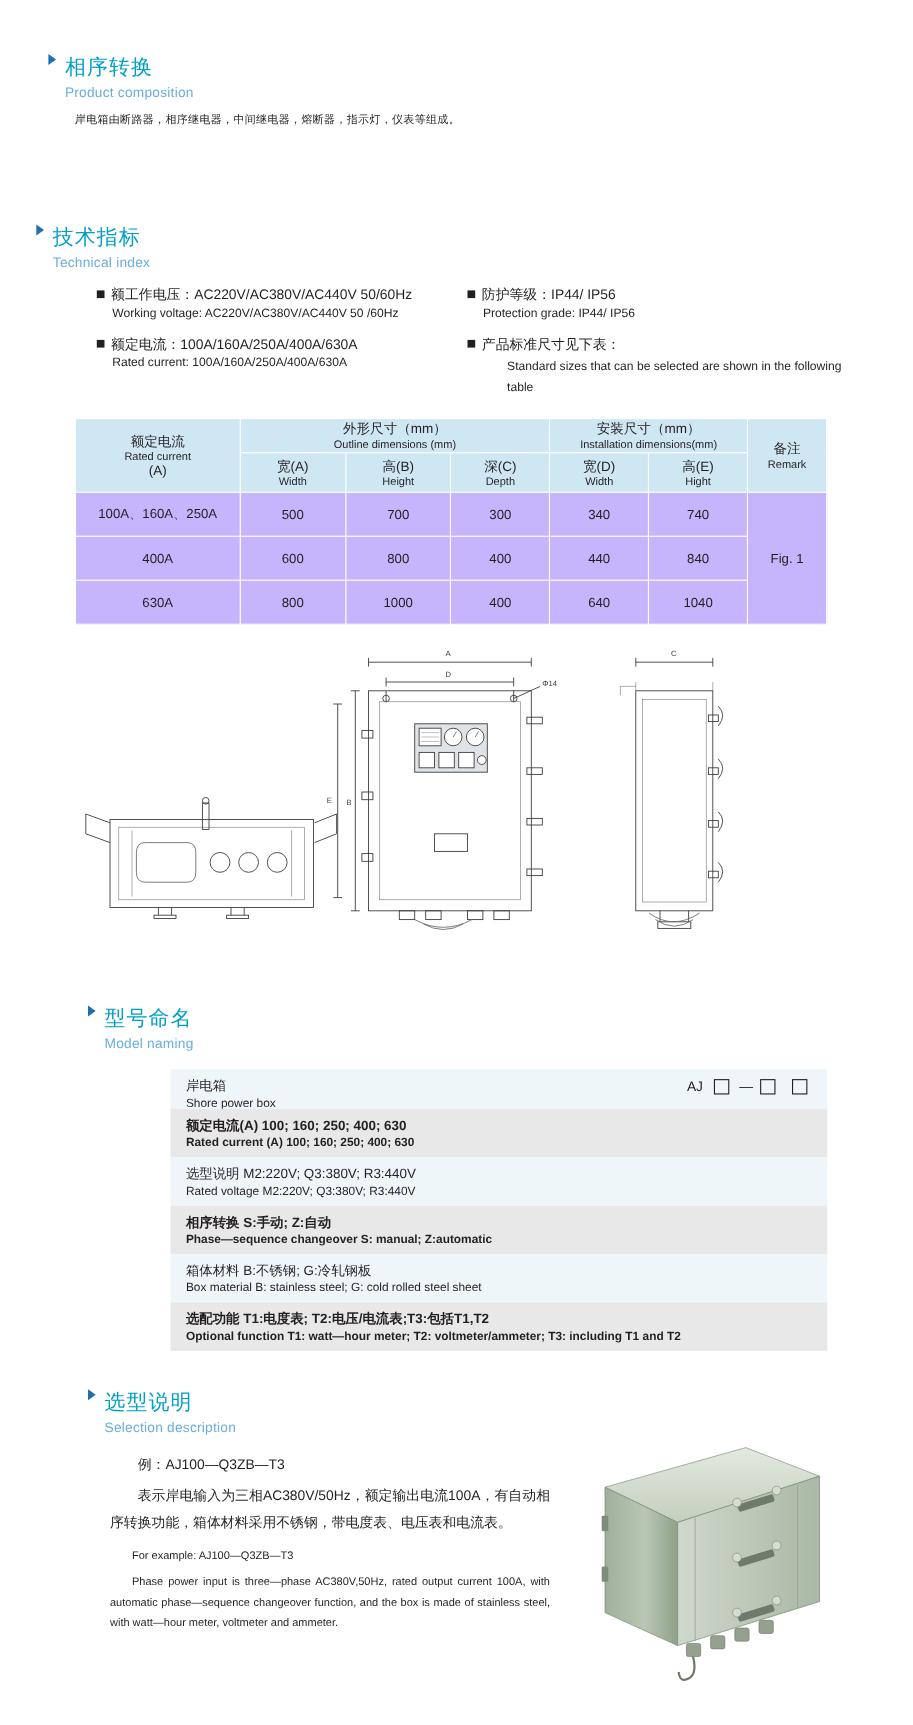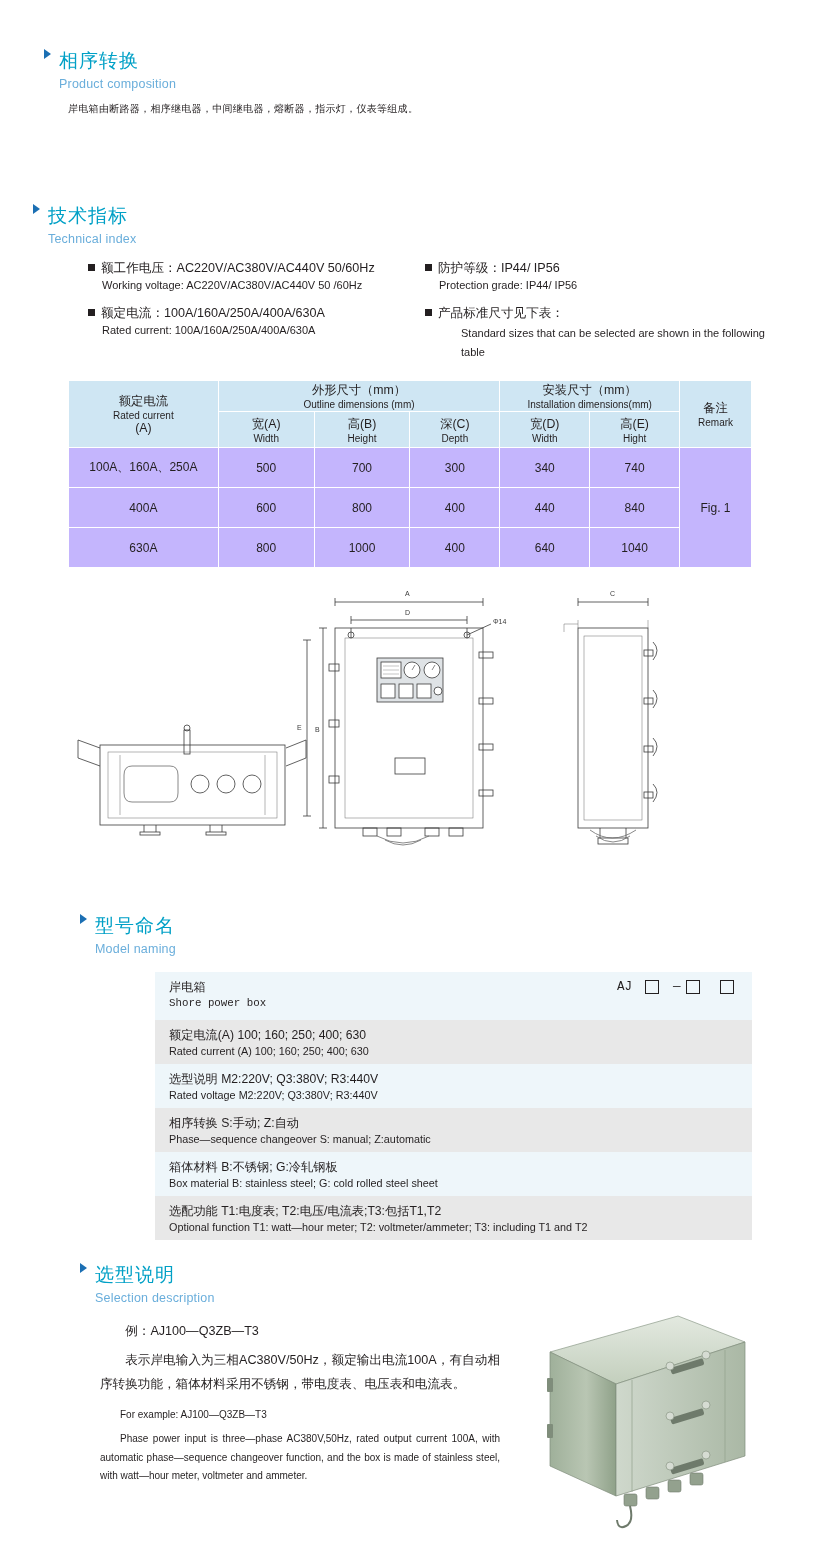--- a/index.html
+++ b/index.html
@@ -82,21 +82,21 @@
 
   
   .drawing { position:absolute; left: 60px; top: 580px; width: 700px; height: 280px; }
   .drawing svg { display:block; }
 
   
   .mn-box { position:absolute; left: 155px; top: 972px; width: 597px; }
   .mn-row { position: relative; padding: 7px 10px 7px 14px; }
   .mn-row .cn { font-size: 12.2px; }
   .mn-row .en { font-size: 10.8px; margin-top:1px; }
-  .mn-row.gray { background: #e8e8e8; }
+  .mn-row.gray { background: #e8e8e8; font-weight: bold; }
   .mn-row.light { background: #eef6fa; }
 
   .code-wrap { position:absolute; right: 12px; top: 8px; font-size: 12.5px; }
   .code-wrap .sq {
     display:inline-block; width:14px; height:14px;
     border:1px solid #231f20; vertical-align: middle; margin: 0 6px;
   }
   .code-wrap .aj { vertical-align: middle; }
   .code-wrap .dash { vertical-align: middle; }
 
@@ -331,21 +331,21 @@
     </svg>
   </div>
 
   <div class="sec-head" style="left:80px; top:913px;">
     <span class="tri"></span><span class="cn">型号命名</span>
     <span class="en">Model naming</span>
   </div>
 
   <div class="mn-box">
 
-    <div class="mn-row light" style="height:48px;font-family:Liberation Mono, monospace;">
+    <div class="mn-row light" style="height:36px;">
       <div class="cn">岸电箱</div>
       <div class="en">Shore power box</div>
       <div class="code-wrap">
         <span class="aj">AJ</span>
         <span class="sq"></span>
         <span class="dash">—</span><span class="sq"></span>
         <span class="sq"></span>
       </div>
     </div>
 

